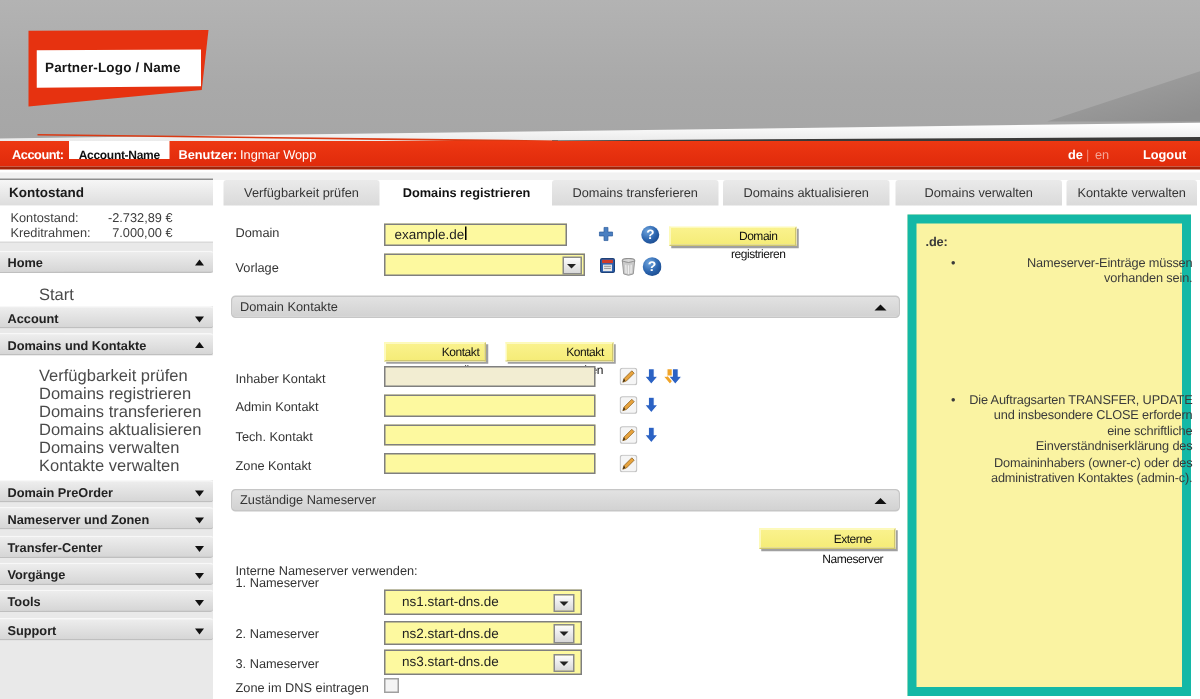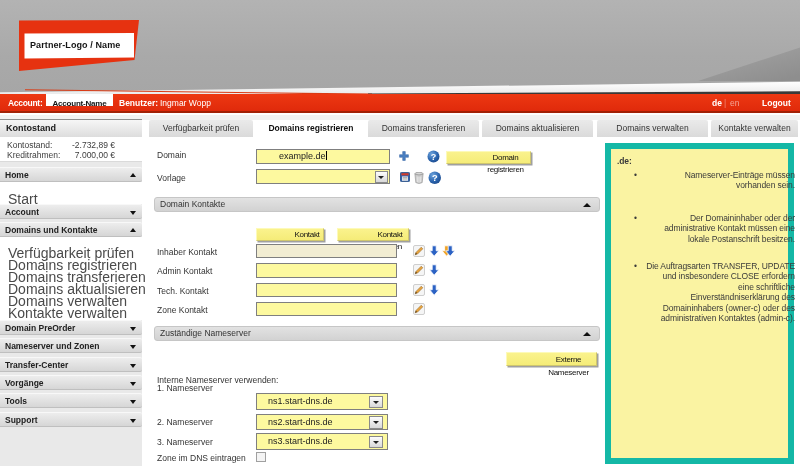--- a/index.html
+++ b/index.html
@@ -28,21 +28,21 @@
 .mbar { position:absolute; left:0; width:142px; height:15px;
   background:linear-gradient(180deg,#ededed,#d6d6d6);
   border-top:1px solid #f8f8f8; border-bottom:1px solid #bfbfbf;
   border-radius:0 2px 2px 0; font-size:8.5px; font-weight:bold; color:#222;
   line-height:14px; padding-left:5px; }
 .mbar .arr { position:absolute; right:6px; top:5px; width:0; height:0;
   border-left:3.5px solid transparent; border-right:3.5px solid transparent; }
 .arr.up { border-bottom:4px solid #111; }
 .arr.dn { border-top:4px solid #111; top:6px; }
 .wblock { position:absolute; left:0; width:142px; background:#fff; }
-.sitem { position:absolute; left:8px; font-size:14px; color:#4a4a4a; white-space:nowrap; }
+.sitem { position:absolute; left:26px; font-size:11px; color:#4a4a4a; white-space:nowrap; }
 
 .tab { position:absolute; top:120px; height:17px; text-align:center; font-size:8.5px; color:#333;
   line-height:17px; background:linear-gradient(180deg,#eaeaea,#dadada);
   border-radius:2px 2px 0 0; white-space:nowrap; }
 .tab.active { background:#fff; font-weight:bold; color:#111; }
 
 .lbl { position:absolute; left:157px; font-size:8.5px; color:#333; white-space:nowrap; }
 .yin { position:absolute; left:256px; border:1px solid #7f7f7f; background:#fdf99f;
   font-size:9px; color:#222; }
 .pale { background:#f2edd2; }
@@ -134,21 +134,21 @@
 <div class="mbar" style="top:411.5px">Support<span class="arr dn"></span></div>
 
 <div class="tab" style="left:149px;width:104px">Verfügbarkeit prüfen</div>
 <div class="tab active" style="left:256px;width:110px">Domains registrieren</div>
 <div class="tab" style="left:368px;width:111px">Domains transferieren</div>
 <div class="tab" style="left:482px;width:111px">Domains aktualisieren</div>
 <div class="tab" style="left:597px;width:111px">Domains verwalten</div>
 <div class="tab" style="left:711px;width:87px">Kontakte verwalten</div>
 
 <div class="lbl" style="top:150px">Domain</div>
-<div class="yin" style="top:149px;width:134px;height:15px;line-height:13px;padding-left:22px">example.de<span style="display:inline-block;width:1px;height:9px;background:#000;vertical-align:-1px"></span></div>
+<div class="yin" style="top:149px;width:122px;height:15px;line-height:13px;padding-left:6px">example.de<span style="display:inline-block;width:1px;height:9px;background:#000;vertical-align:-1px"></span></div>
 <svg class="abs" style="left:399px;top:151px" width="10" height="10" viewBox="0 0 10 10">
   <path d="M3.7 0.6 h2.6 v3.1 h3.1 v2.6 h-3.1 v3.1 h-2.6 v-3.1 h-3.1 v-2.6 h3.1 z" fill="#4a7fc1" stroke="#2d5d9e" stroke-width="0.5"></path>
 </svg>
 <svg class="abs" style="left:427px;top:149.5px" width="13" height="13" viewBox="0 0 13 13">
   <defs>
       <radialGradient id="hg" cx="0.35" cy="0.3" r="0.9">
     <stop offset="0" stop-color="#6ea4dd"></stop>
         <stop offset="0.55" stop-color="#2a63ad"></stop>
         <stop offset="1" stop-color="#16407e"></stop>
   </radialGradient>
@@ -234,16 +234,15 @@
 <div class="lbl" style="top:417px">2. Nameserver</div>
 <div class="yin" style="top:413.5px;width:132px;height:16.5px;line-height:15px;padding-left:11px">ns2.start-dns.de<span class="seldrop" style="width:14px;height:12.5px;top:1.5px;right:4px"></span></div>
 <div class="lbl" style="top:436.5px">3. Nameserver</div>
 <div class="yin" style="top:433px;width:132px;height:16.5px;line-height:15px;padding-left:11px">ns3.start-dns.de<span class="seldrop" style="width:14px;height:12.5px;top:1.5px;right:4px"></span></div>
 <div class="lbl" style="top:453px">Zone im DNS eintragen</div>
 <div class="abs" style="left:256px;top:452px;width:10px;height:10px;background:#f4f4f4;border:1px solid #a0a0a0"></div>
 
 <div class="abs" id="ypanel">
   <div style="position:absolute;left:6px;top:7px;font-weight:bold">.de:</div>
   <div class="bt" style="top:21px">Nameserver-Einträge müssen<br>vorhanden sein.</div>
-  <div class="bt" style="top:64px">Der Domaininhaber oder der<br>administrative Kontakt müssen eine<br>lokale Postanschrift besitzen.</div>
   <div class="bt" style="top:112px">Die Auftragsarten TRANSFER, UPDATE<br>und insbesondere CLOSE erfordern<br>eine schriftliche<br>Einverständniserklärung des<br>Domaininhabers (owner-c) oder des<br>administrativen Kontaktes (admin-c).</div>
 </div>
 
 
 </body></html>

